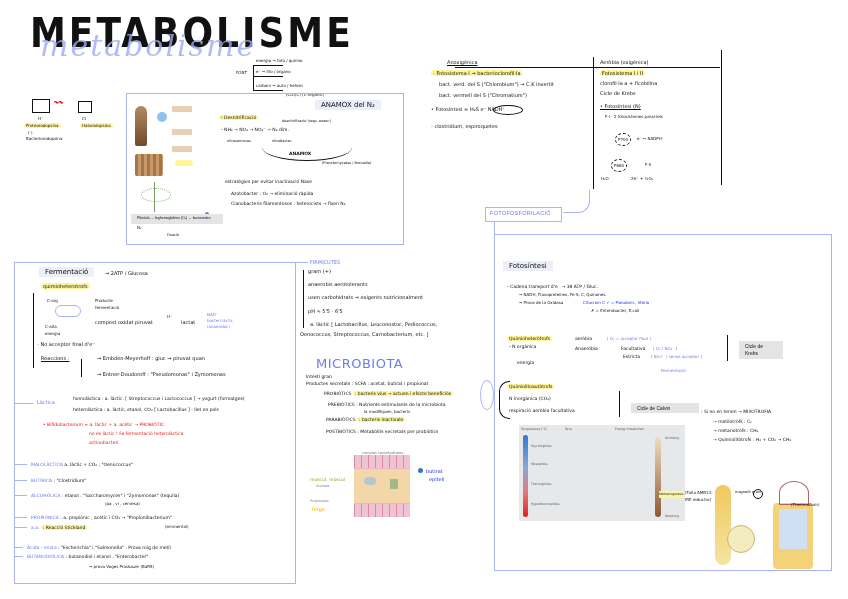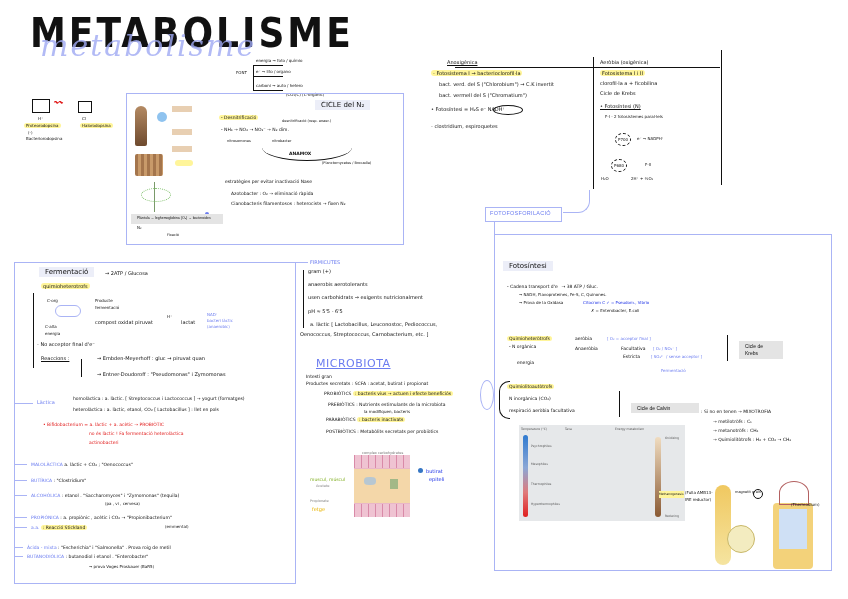--- a/index.html
+++ b/index.html
@@ -45,21 +45,21 @@
   <div class="abs red" style="left:36px;top:0px;font-size:9px;">〰</div>
   <div class="abs hand" style="left:20px;top:20px;font-size:4px;">H⁺</div>
   <div class="abs hand" style="left:64px;top:20px;font-size:4px;">Cl⁻</div>
   <div class="abs hand" style="left:6px;top:27px;font-size:4px;"><span class="hl">Proteorodopsina</span></div>
   <div class="abs hand" style="left:62px;top:27px;font-size:4px;"><span class="hl">Halorodopsina</span></div>
   <div class="abs hand" style="left:10px;top:34px;font-size:4px;">(-)</div>
   <div class="abs hand" style="left:8px;top:40px;font-size:4px;">Bacteriorodopsina</div>
 </div>
 
 <div class="abs box" style="left:126px;top:93px;width:276px;height:150px;">
-  <div class="abs title-box" style="left:188px;top:6px;">CICLE del N₂</div>
+  <div class="abs title-box" style="left:188px;top:6px;">ANAMOX del N₂</div>
 
   <div class="abs img-ph" style="left:8px;top:12px;width:12px;height:40px;background:linear-gradient(#b48a63,#6e4a2e);border-radius:6px 6px 2px 2px;"></div>
   <div class="abs img-ph" style="left:8px;top:60px;width:28px;height:22px;background:repeating-linear-gradient(90deg,#a4754c 0 3px,#c89a6a 3px 6px);"></div>
   <div class="abs" style="left:30px;top:18px;width:10px;height:10px;border-radius:50%;background:#8fc3ef;"></div>
   <div class="abs" style="left:45px;top:12px;width:20px;height:6px;background:#e8cfb2;"></div>
   <div class="abs" style="left:45px;top:35px;width:20px;height:6px;background:#e8cfb2;"></div>
   <div class="abs" style="left:45px;top:52px;width:20px;height:6px;background:#e8cfb2;"></div>
   <div class="abs" style="left:48px;top:66px;width:18px;height:6px;background:#fff59a;border-radius:3px;"></div>
   <div class="abs" style="left:10px;top:88px;width:36px;height:30px;">
     <div class="abs" style="left:17px;top:0;width:1px;height:30px;background:#7a9a6a;"></div>
@@ -167,21 +167,21 @@
 <div class="abs" style="left:296px;top:258px;width:190px;height:300px;">
   <div class="abs hand blue" style="left:14px;top:1px;">FIRMICUTES</div>
   <div class="abs bline" style="left:7px;top:12px;width:1px;height:58px;"></div>
   <div class="abs hand" style="left:12px;top:10px;">gram (+)</div>
   <div class="abs hand" style="left:12px;top:23px;">anaerobis aerotolerants</div>
   <div class="abs hand" style="left:12px;top:36px;">usen carbohidrats → exigents nutricionalment</div>
   <div class="abs hand" style="left:12px;top:50px;">pH ≈ 5'5 - 6'5</div>
   <div class="abs hand" style="left:14px;top:63px;">a. làctic [ Lactobacillus, Leuconostoc, Pediococcus,</div>
   <div class="abs hand" style="left:4px;top:73px;">Oenococcus, Streptococcus, Carnobacterium, etc. ]</div>
 
-  <div class="abs hand blue" style="left:20px;top:102px;font-size:11px;text-decoration:underline;letter-spacing:0.5px;">MICROBIOTA</div>
+  <div class="abs hand blue" style="left:20px;top:102px;font-size:13px;letter-spacing:0.5px;">MICROBIOTA</div>
   <div class="abs hand" style="left:10px;top:115px;font-size:4.5px;">Intestí gran</div>
   <div class="abs hand" style="left:10px;top:122px;font-size:4.5px;">Productes secretats : SCFA : acetat, butirat i propionat</div>
   <div class="abs hand" style="left:28px;top:132px;font-size:4.5px;"><span>PROBIÒTICS</span> <span class="hl">: bacteris vius → actuen i efecte beneficiós</span></div>
   <div class="abs hand" style="left:32px;top:143px;font-size:4.5px;"><span>PREBIÒTICS</span> <span>: Nutrients estimulants de la microbiota</span></div>
   <div class="abs hand" style="left:68px;top:150px;font-size:4px;">la modifiquen, bacteris</div>
   <div class="abs hand" style="left:30px;top:158px;font-size:4.5px;"><span>PARABIÒTICS</span> <span class="hl">: bacteris inactivats</span></div>
   <div class="abs hand" style="left:30px;top:170px;font-size:4.5px;"><span>POSTBIÒTICS</span> <span>: Metabòlits secretats per probiòtics</span></div>
   <div class="abs" style="left:184px;top:122px;width:12px;height:28px;border:1px solid #aab4f5;border-radius:50%;"></div>
 
   <div class="abs hand" style="left:66px;top:192px;font-size:3.5px;color:#777;">complex carbohydrates</div>

